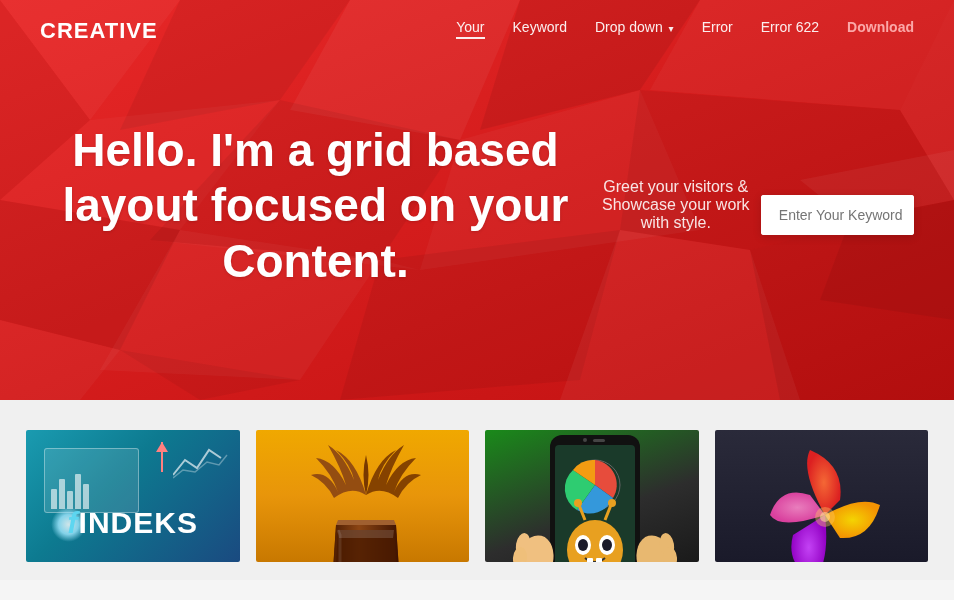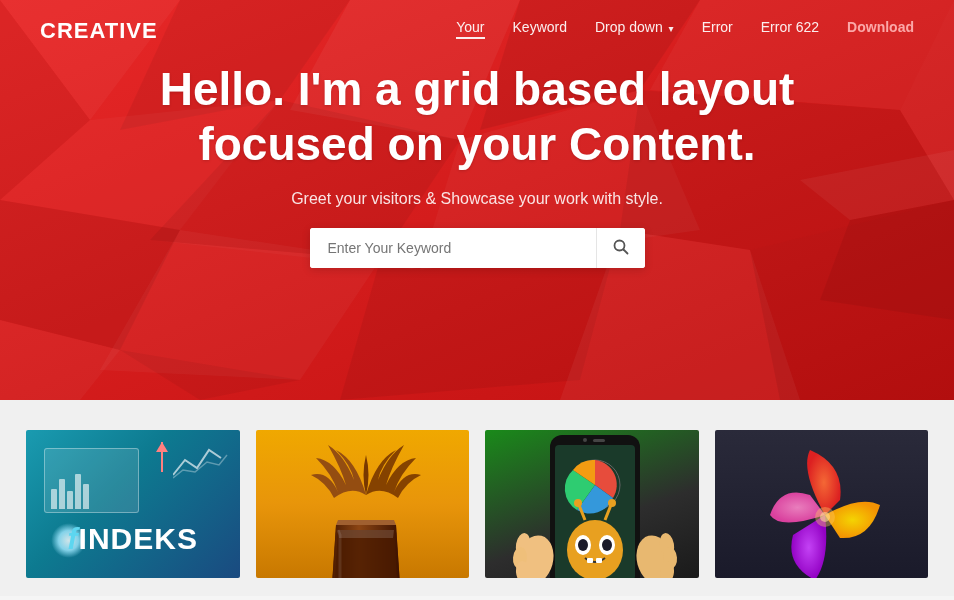--- a/index.html
+++ b/index.html
@@ -65,25 +65,25 @@
       font-size: 10px;
       margin-left: 2px;
     }
 
     
     .hero-content {
       position: relative;
       z-index: 10;
       flex: 1;
       display: flex;
-      flex-direction: column;
+      flex-direction: row;
       align-items: center;
-      justify-content: flex-start;
+      justify-content: flex-end;
       text-align: center;
-      padding: 0 40px 48px;
+      padding: 0 40px 32px;
     }
     .hero-title {
       color: #fff;
       font-size: 46px;
       font-weight: 800;
       line-height: 1.2;
       margin-bottom: 18px;
       max-width: 700px;
       text-shadow: 0 1px 3px rgba(0,0,0,0.15);
     }
@@ -133,21 +133,21 @@
       padding: 30px 18px 18px;
     }
     .portfolio-item {
       position: relative;
       overflow: hidden;
       cursor: pointer;
       margin: 0 8px;
     }
     .portfolio-item-inner {
       width: 100%;
-      height: 148px;
+      height: 132px;
       overflow: hidden;
       border-radius: 2px;
     }
 
     
     .item-1 {
       background: linear-gradient(135deg, #1a9bb0 0%, #0d7a90 40%, #1a4a80 100%);
       display: flex;
       align-items: center;
       justify-content: center;

